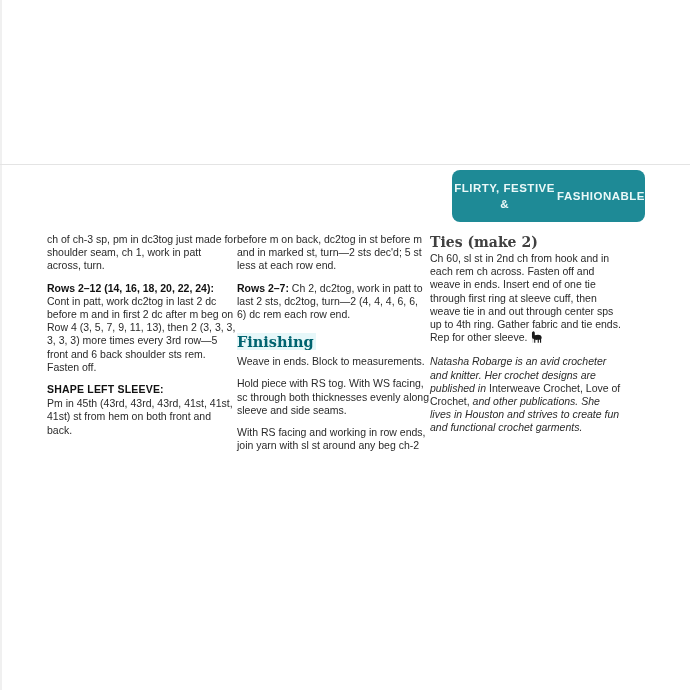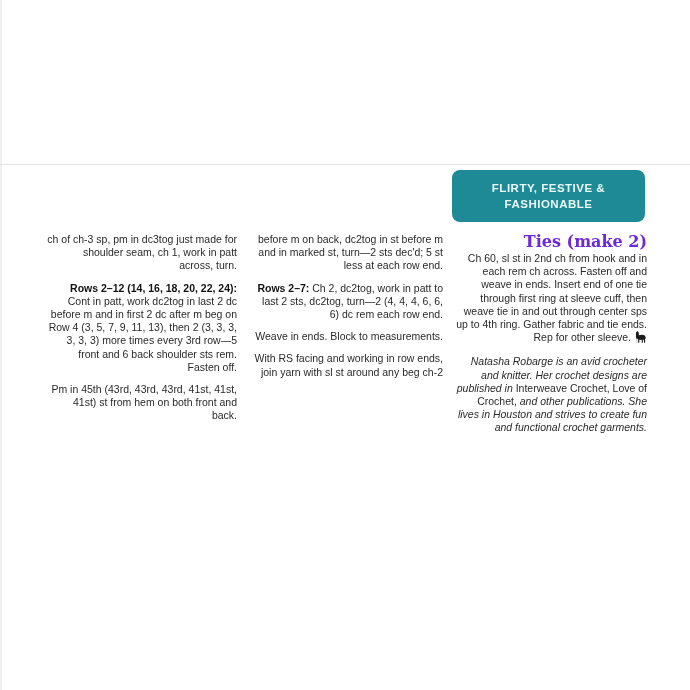--- a/index.html
+++ b/index.html
@@ -6,42 +6,42 @@
   body{
     width:690px;height:690px;background:#ffffff;
     font-family:"Liberation Sans", sans-serif;
     color:#262626;position:relative;overflow:hidden;
   }
   .page-edge{position:absolute;left:0;top:0;bottom:0;width:2px;background:#f0f0f0;}
   .top-rule{position:absolute;left:0;top:164px;width:690px;height:1px;background:#e4e4e4;}
   .badge{
     position:absolute;left:452px;top:170px;width:193px;height:52px;
     background:#1e8a96;border-radius:8px;
-    display:flex;flex-direction:column;align-items:center;justify-content:center;
+    display:flex;flex-direction:row;align-items:center;justify-content:center;
     color:#eaf8f8;font-weight:bold;font-size:11.5px;letter-spacing:.5px;
     line-height:16px;text-align:center;
   }
   .columns{
     position:absolute;left:47px;top:233px;width:600px;
-    display:grid;grid-template-columns:190px 193px 191px;column-gap:13px;text-align:right;
+    display:grid;grid-template-columns:190px 193px 191px;
   }
   .col p{margin:0 0 9px 0;font-size:10.5px;line-height:13.2px;color:#2a2a2a;}
   .lead{font-weight:bold;color:#111;}
   .caps-heading{
     font-size:10.5px;line-height:13.2px;font-weight:bold;color:#111;
     margin:2px 0 1px 0;letter-spacing:.2px;
   }
   .teal-heading-lg{
     font-family:"DejaVu Serif", serif;font-weight:bold;color:#00636f;
     font-size:14.5px;line-height:17px;margin:3px 0 5px 0;display:inline-block;
     background:rgba(165,225,232,.28);padding:0 2px 0 0;
   }
   .teal-heading-sm{
-    font-family:"DejaVu Serif", serif;font-weight:bold;color:#6d28d9;
-    font-size:16px;line-height:14px;margin:2px 0 3px 0;
+    font-family:"DejaVu Serif", serif;font-weight:bold;color:#404040;
+    font-size:14px;line-height:14px;margin:2px 0 3px 0;
   }
   .bio{font-style:italic;color:#333;}
   .bio .bio-name{font-weight:normal;}
   .bio .upright{font-style:normal;}
   .llama{display:inline-block;vertical-align:-2px;margin-left:3px;}
 </style>
 </head>
 <body>
 
 <div class="page-edge"></div>
@@ -50,27 +50,30 @@
 <div class="badge">
   <span>FLIRTY, FESTIVE &amp;</span>
   <span>FASHIONABLE</span>
 </div>
 
 <div class="columns">
 
   <div class="col">
     <p>ch of ch-3 sp, pm in dc3tog just made for shoulder seam, ch 1, work in patt across, turn.</p>
     <p><span class="lead">Rows 2–12 (14, 16, 18, 20, 22, 24): </span><span>Cont in patt, work dc2tog in last 2 dc before m and in first 2 dc after m beg on Row 4 (3, 5, 7, 9, 11, 13), then 2 (3, 3, 3, 3, 3, 3) more times every 3rd row—5 front and 6 back shoulder sts rem. Fasten off.</span></p>
+    <div class="caps-heading">SHAPE LEFT SLEEVE:</div>
     <p>Pm in 45th (43rd, 43rd, 43rd, 41st, 41st, 41st) st from hem on both front and back.</p>
   </div>
 
   <div class="col">
     <p>before m on back, dc2tog in st before m and in marked st, turn—2 sts dec'd; 5 st less at each row end.</p>
     <p><span class="lead">Rows 2–7: </span><span>Ch 2, dc2tog, work in patt to last 2 sts, dc2tog, turn—2 (4, 4, 4, 6, 6, 6) dc rem each row end.</span></p>
+    <div><span class="teal-heading-lg">Finishing</span></div>
     <p>Weave in ends. Block to measurements.</p>
+    <p>Hold piece with RS tog. With WS facing, sc through both thicknesses evenly along sleeve and side seams.</p>
     <p>With RS facing and working in row ends, join yarn with sl st around any beg ch-2</p>
   </div>
 
   <div class="col">
     <div class="teal-heading-sm">Ties (make 2)</div>
     <p><span>Ch 60, sl st in 2nd ch from hook and in each rem ch across. Fasten off and weave in ends. Insert end of one tie through first ring at sleeve cuff, then weave tie in and out through center sps up to 4th ring. Gather fabric and tie ends. Rep for other sleeve.</span><span class="llama"><svg width="13" height="12" viewBox="0 0 20 19">
             <path fill="#1a1a1a" d="M4.2 18.5V12.6C3.3 11.8 2.8 10.4 2.8 9V3.2C2.8 1.8 3.6 0.6 4.8 0.6L5.2 0 5.9 0.7C6.8 1 7.3 2 7.3 3.2V6.9C8.7 6.4 10.6 6.1 12.4 6.1C15.5 6.1 17.5 7.4 18 9.4C18.4 10.9 18 12 17.3 12.7V18.5H15.5V13.8H13.7V18.5H11.9V14C10.8 14.3 9.2 14.3 8.1 14V18.5H6.3V13.4C5.7 13.1 5 12.6 4.6 12V18.5Z"></path>
           </svg></span></p>
     <p class="bio"><span class="bio-name">Natasha Robarge</span><span> is an avid crocheter and knitter. Her crochet designs are published in </span><span class="upright">Interweave Crochet, Love of Crochet,</span><span> and other publications. She lives in Houston and strives to create fun and functional crochet garments.</span></p>
   </div>

